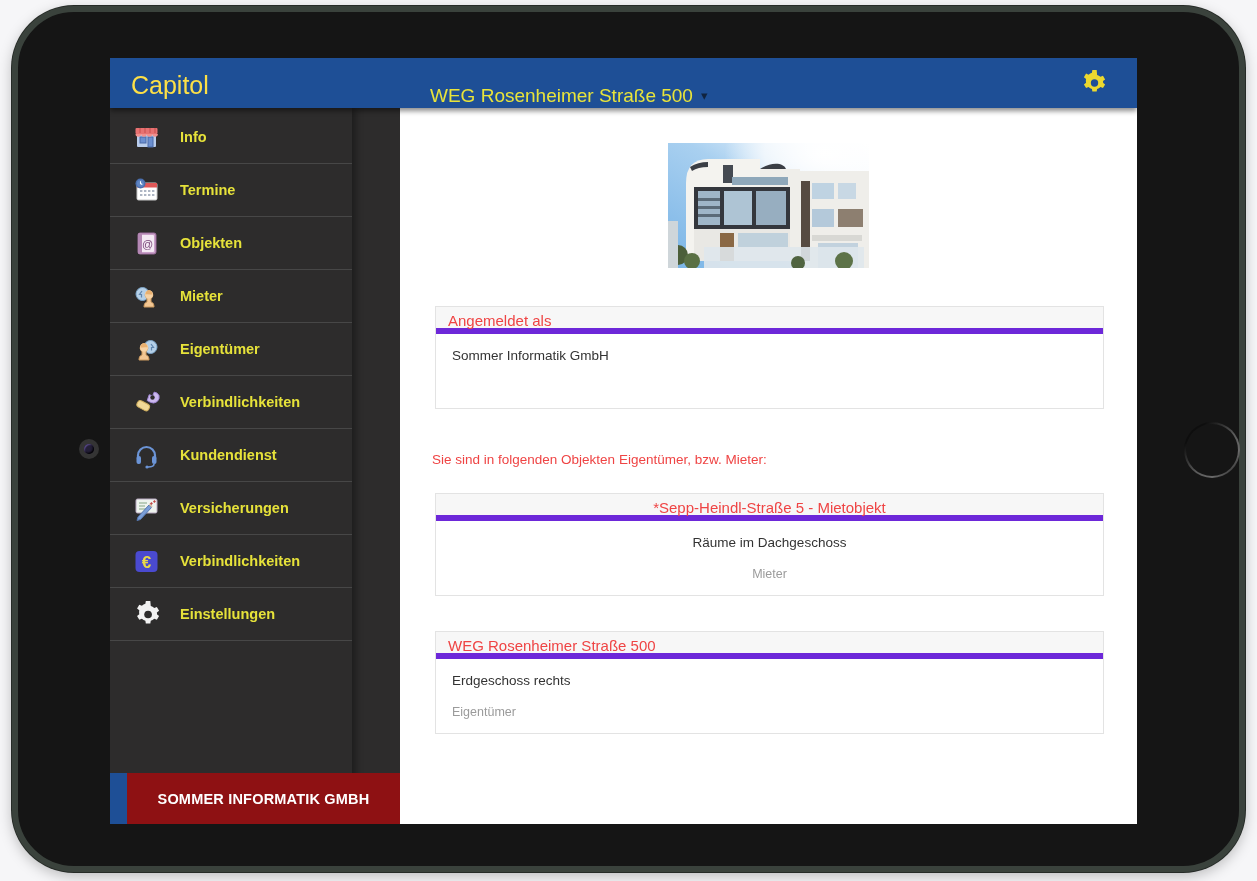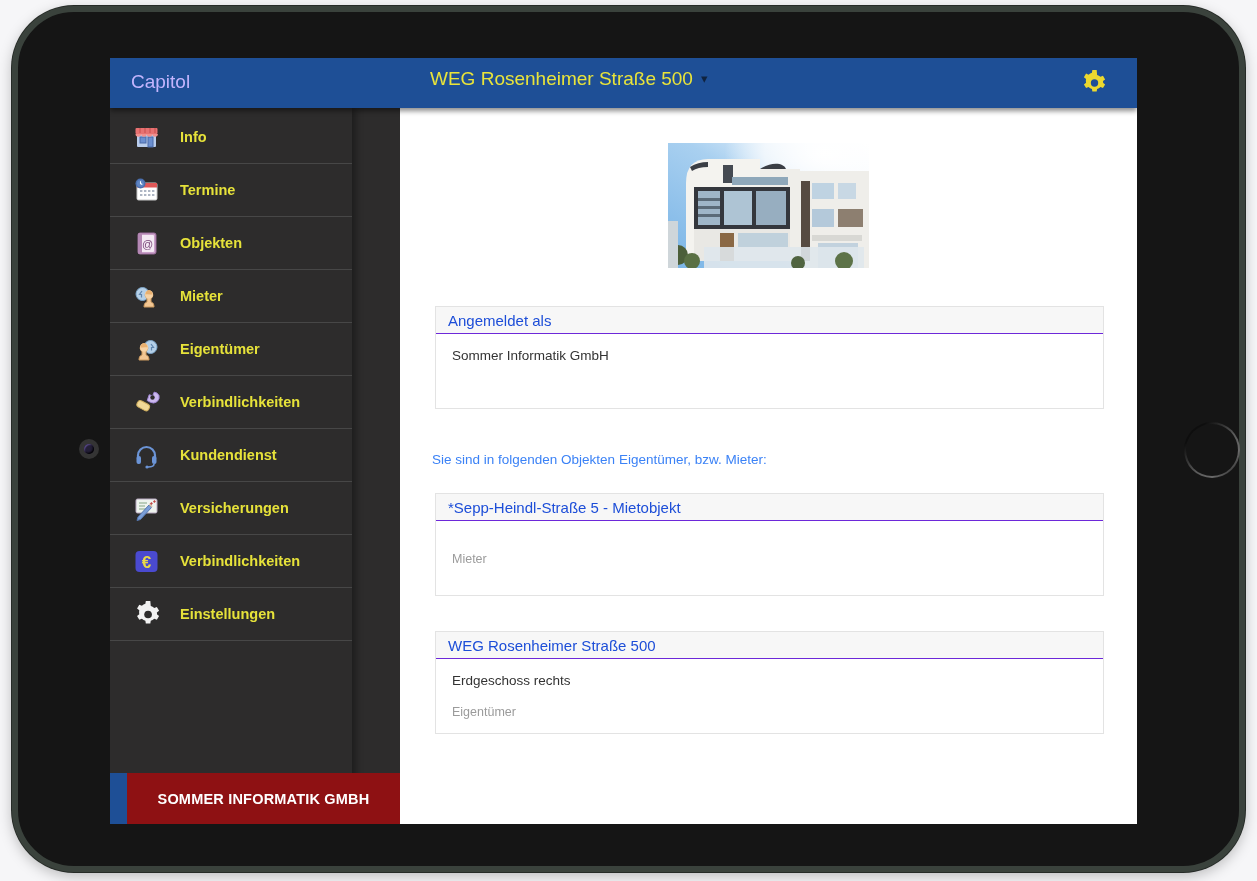--- a/index.html
+++ b/index.html
@@ -18,22 +18,22 @@
             border:2px solid transparent;
             background:linear-gradient(#151515,#151515) padding-box,
                        linear-gradient(135deg,#0e0e0e 20%,#5a5a5a 55%,#6a6a6a 75%,#222 95%) border-box; }
 
   
   .screen { position:absolute; left:110px; top:58px; width:1027px; height:766px;
             background:#2d2c2c; overflow:hidden; }
 
   .topbar { position:absolute; left:0; top:0; width:100%; height:50px; background:#1e4f96;
             box-shadow:0 3px 5px rgba(0,0,0,.45); z-index:30; }
-  .brand  { position:absolute; left:21px; top:13px; font-size:19px; color:#c4b5fd; }
-  .apptitle { position:absolute; left:320px; top:10px; font-size:19px; color:#e9e43a; cursor:pointer; }
+  .brand  { position:absolute; left:21px; top:13px; font-size:25px; color:#fde047; }
+  .apptitle { position:absolute; left:320px; top:27px; font-size:19px; color:#e9e43a; cursor:pointer; }
   .caret { display:inline-block; margin-left:8px; font-size:13px; color:#10233f; transform:translateY(-2px); }
   .topbar-gear { position:absolute; right:31px; top:12px; width:26px; height:26px; cursor:pointer; }
 
   
   .sidebar { position:absolute; left:0; top:50px; width:242px; bottom:0; background:#2d2c2c;
              padding-top:3px; z-index:20; box-shadow:4px 0 7px rgba(0,0,0,.35); }
   .nav-item { position:relative; height:53px; display:flex; align-items:center;
               border-bottom:1px solid #474747; cursor:pointer; }
   .nav-icon { width:27px; height:27px; margin-left:23px; flex:0 0 auto; }
   .nav-icon svg { width:100%; height:100%; display:block; }
@@ -44,28 +44,28 @@
   .banner-blue { width:17px; height:100%; background:#1e4f96; }
   .banner-red  { flex:1; background:#8e1113; display:flex; align-items:center; justify-content:center; }
   .banner-text { color:#fff; font-size:14.5px; font-weight:bold; letter-spacing:.2px; }
 
   
   .content { position:absolute; left:290px; top:50px; right:0; bottom:0; background:#fff;
              overflow:hidden; z-index:10; }
   .hero { display:block; width:201px; height:125px; margin:35px auto 0 auto; }
 
   .panel { margin:0 33px 0 35px; border:1px solid #e3e3e3; background:#fff; }
-  .panel-header { background:#f7f7f7; border-bottom:1px solid #6d28d9; padding:4px 12px;
-                  font-size:15px; color:#1d4ed8; height:27px; line-height:19px; }
+  .panel-header { background:#f7f7f7; border-bottom:6px solid #6d28d9; padding:4px 12px;
+                  font-size:15px; color:#ef4444; height:27px; line-height:19px; }
   .panel-body { padding:14px 16px 12px 16px; }
   .login-panel { margin-top:38px; }
   .login-panel .panel-body { height:74px; }
   .panel-value { font-size:13.5px; color:#333; }
-  .intro { margin:43px 0 0 32px; font-size:13.5px; color:#3b82f6; }
-  .obj-panel-1 { margin-top:26px; }
+  .intro { margin:43px 0 0 32px; font-size:13.5px; color:#ef4444; }
+  .obj-panel-1 { margin-top:26px;text-align:center; }
   .obj-panel-2 { margin-top:35px; }
   .unit { font-size:13.5px; color:#333; }
   .role { margin-top:17px; font-size:12.5px; color:#9b9b9b; }
   .obj-body { height:74px; }
 </style>
 </head>
 <body>
 
 <div class="tablet">
   <div class="camera"></div>
@@ -304,20 +304,21 @@
       <div class="panel-body">
         <div class="panel-value">Sommer Informatik GmbH</div>
       </div>
     </div>
 
     <div class="intro">Sie sind in folgenden Objekten Eigentümer, bzw. Mieter:</div>
 
     <div class="panel obj-panel-1">
       <div class="panel-header">*Sepp-Heindl-Straße 5 - Mietobjekt</div>
       <div class="panel-body obj-body">
+        <div class="unit">Räume im Dachgeschoss</div>
         <div class="role">Mieter</div>
       </div>
     </div>
 
     <div class="panel obj-panel-2">
       <div class="panel-header">WEG Rosenheimer Straße 500</div>
       <div class="panel-body obj-body">
         <div class="unit">Erdgeschoss rechts</div>
         <div class="role">Eigentümer</div>
       </div>

